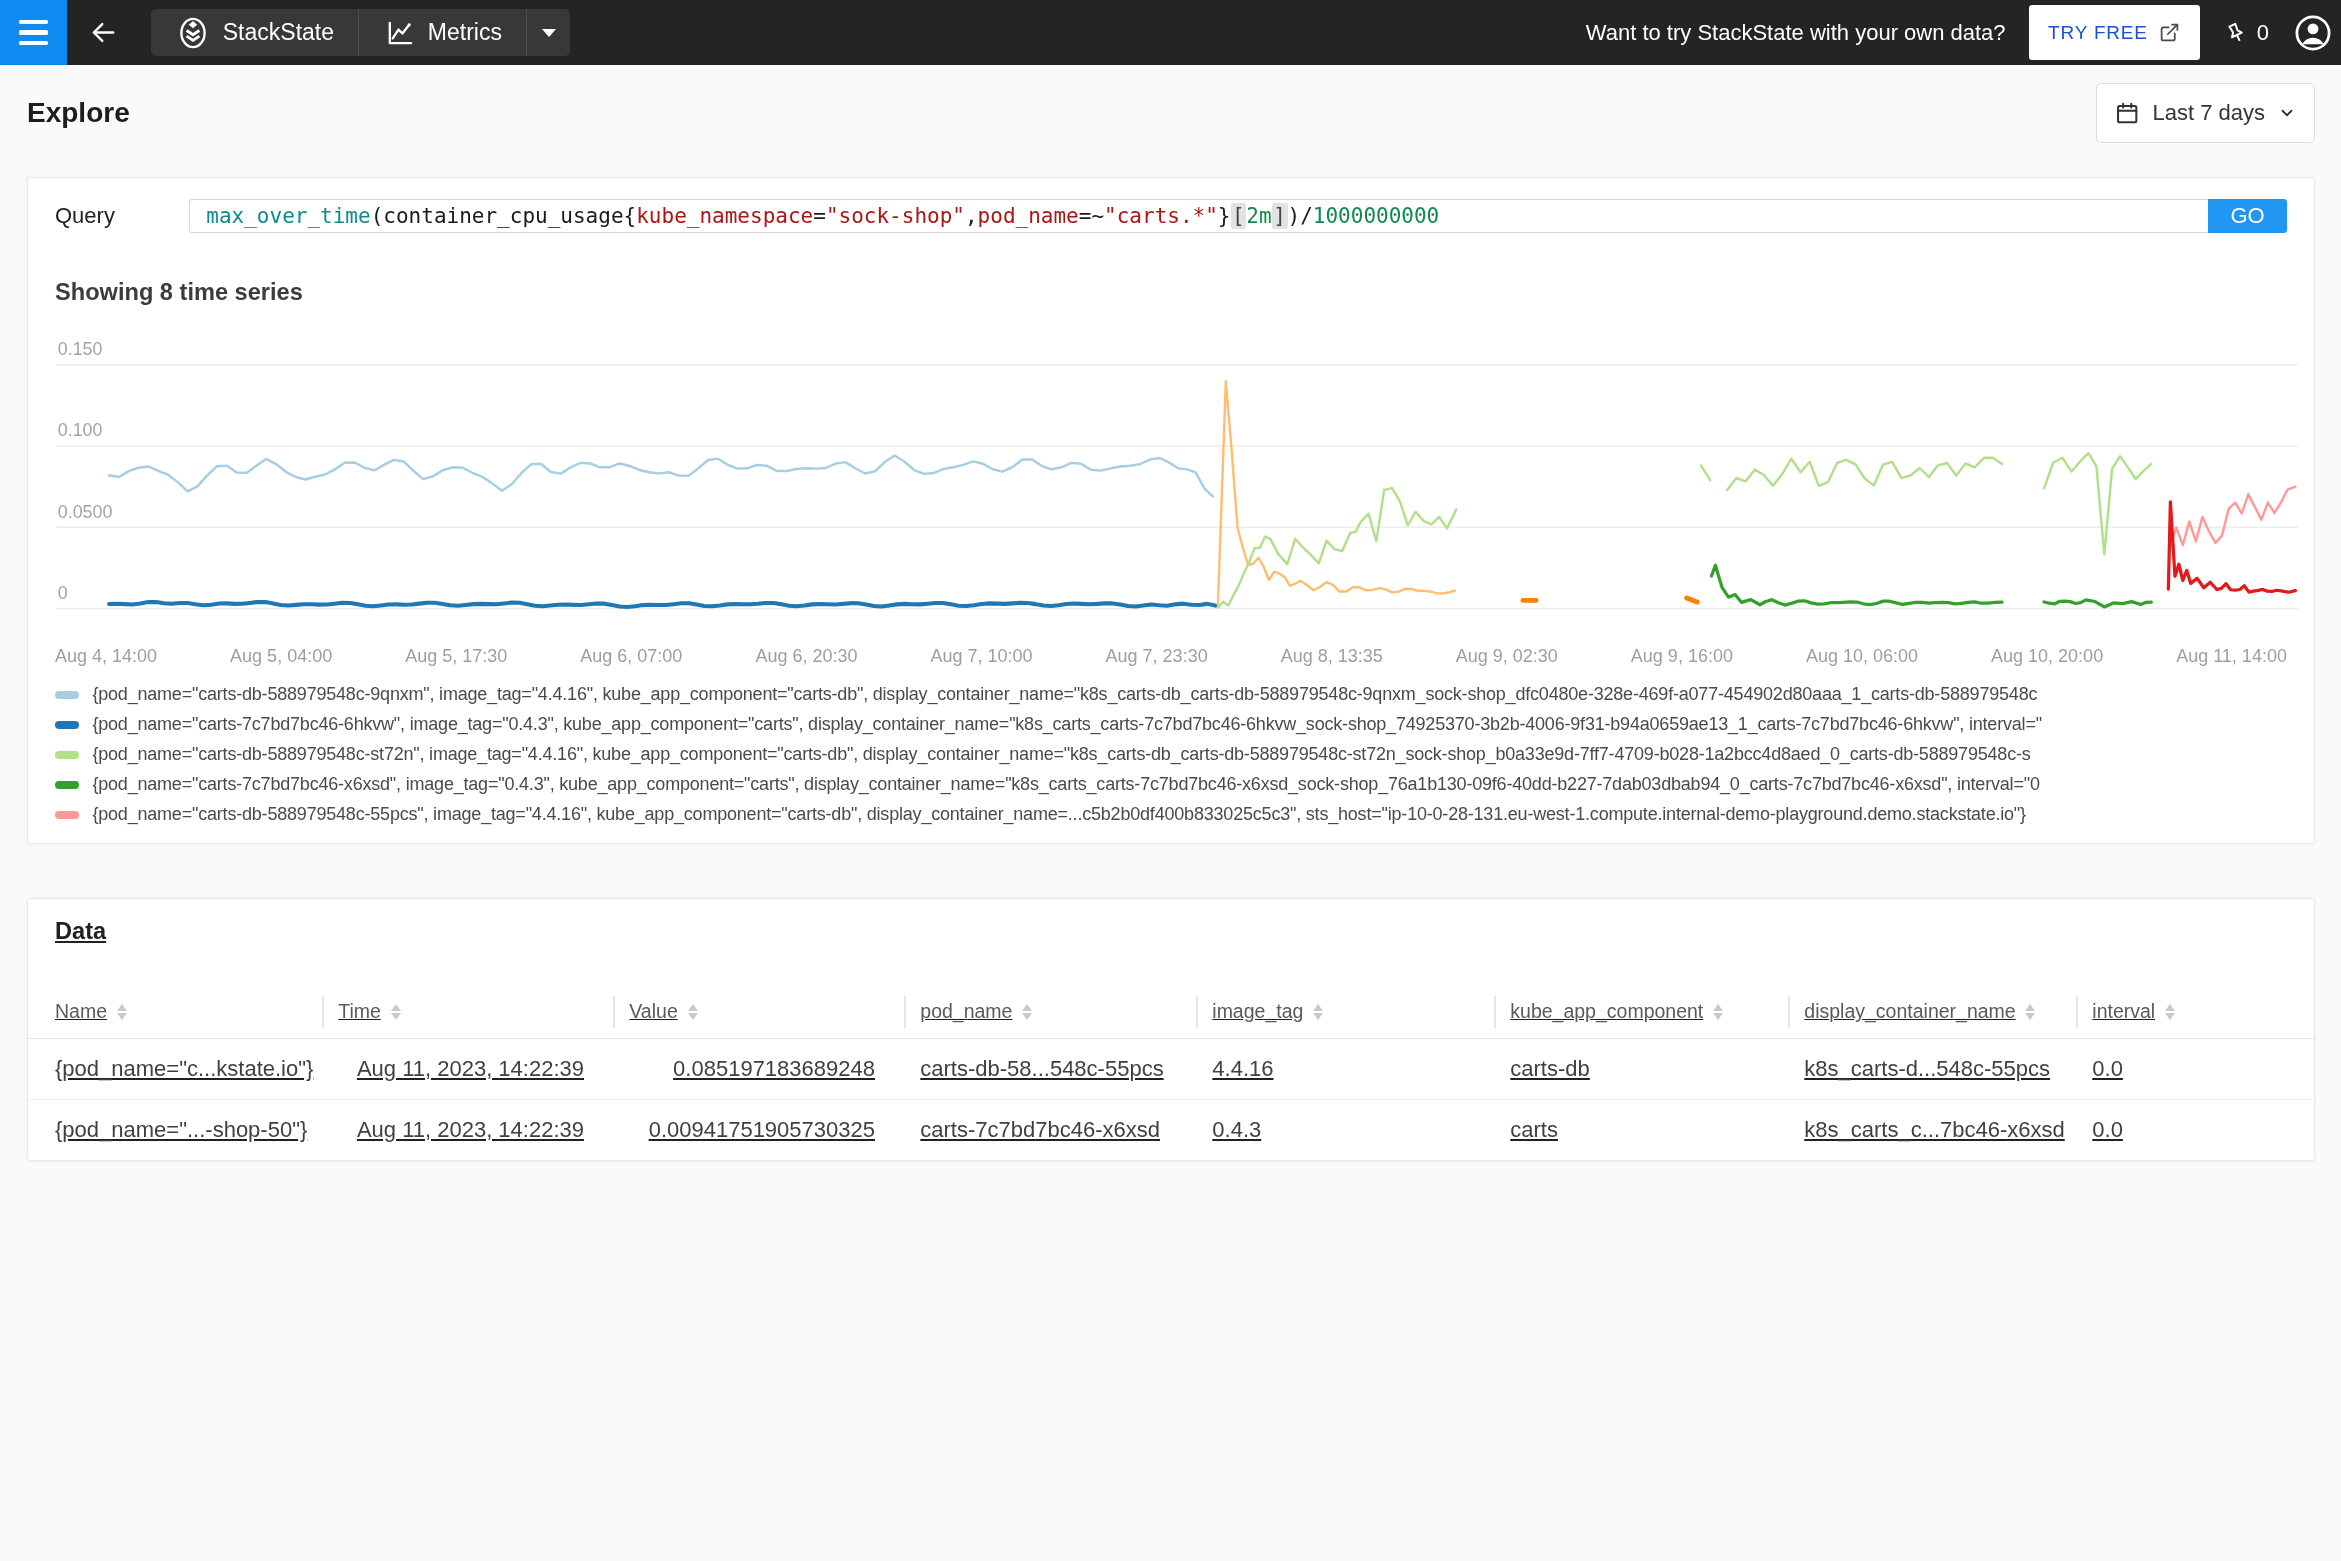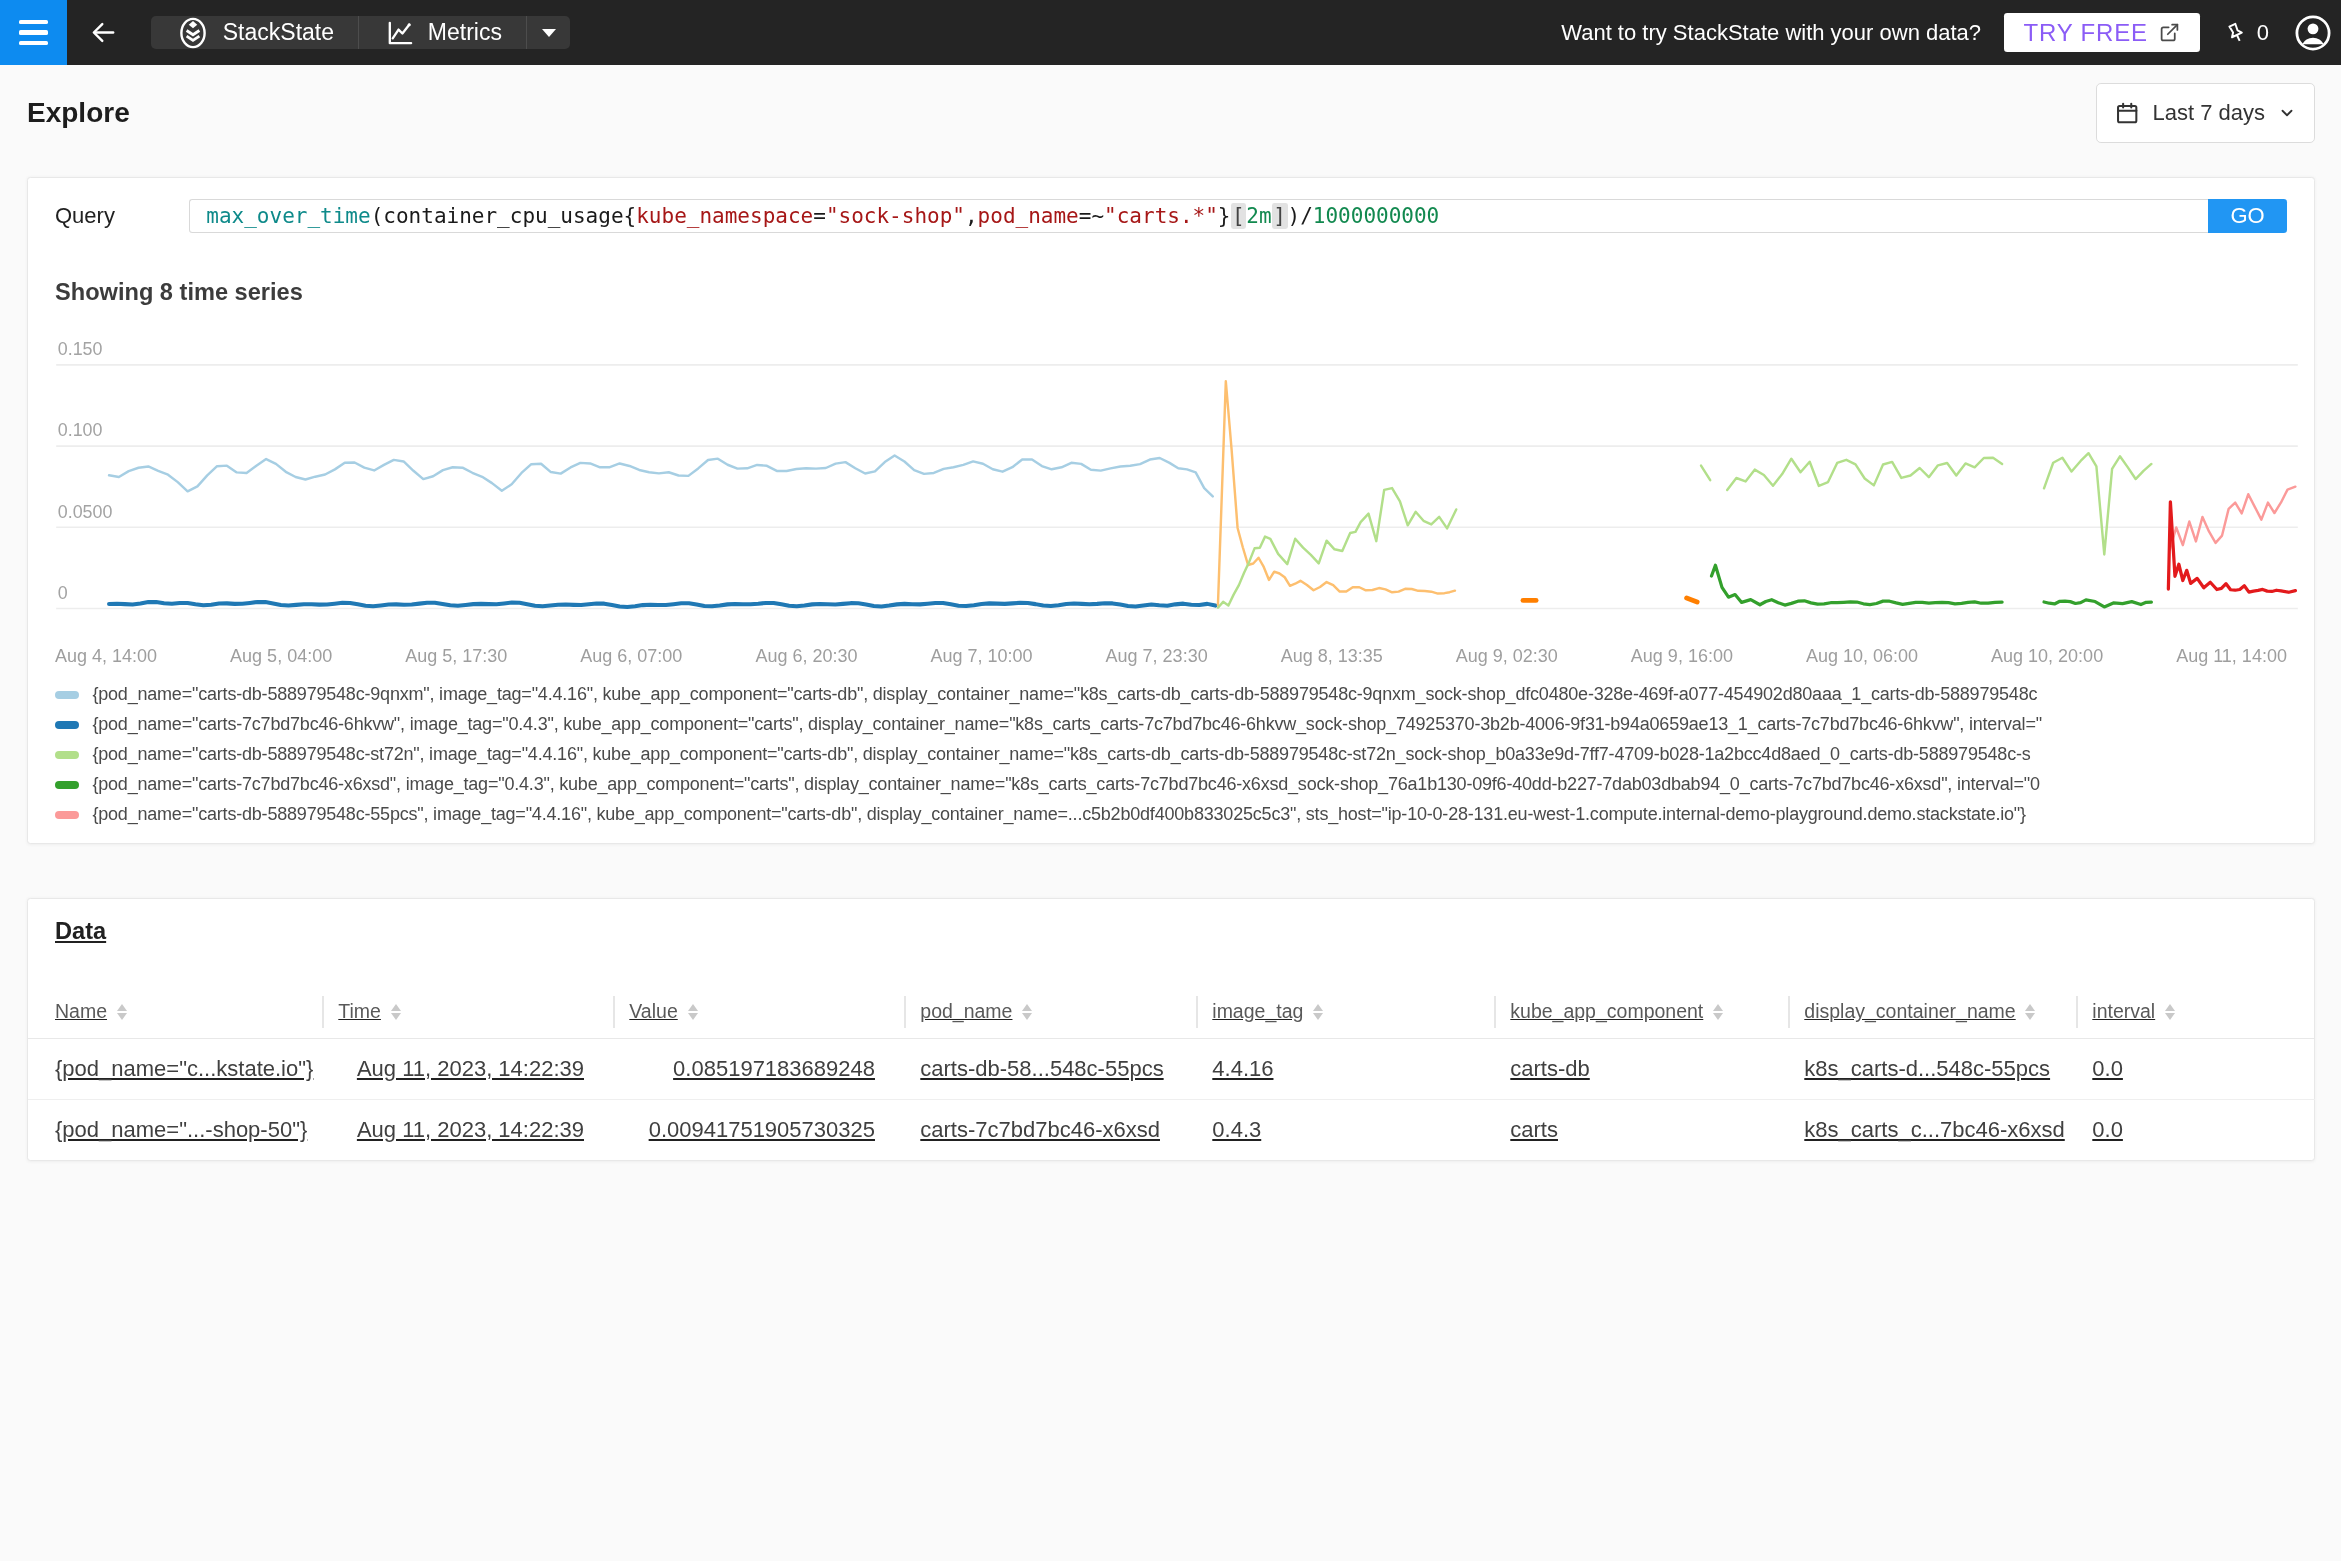--- a/index.html
+++ b/index.html
@@ -5,33 +5,33 @@
   * { margin:0; padding:0; box-sizing:border-box; }
   html,body { width:2342px; height:1561px; overflow:hidden; background:#fafafa;
     font-family:"Liberation Sans", sans-serif; color:#212121; }
 
   
   .navbar { height:65px; background:#242424; display:flex; align-items:center; position:relative; }
   .hamburger { width:67px; height:65px; background:#0d8bf0; display:flex; flex-direction:column;
     justify-content:center; align-items:center; gap:6.5px; cursor:pointer; flex:0 0 auto; }
   .hamburger span { display:block; width:29px; height:4.1px; background:#fff; border-radius:1.6px; }
   .back-btn { width:73px; height:65px; display:flex; align-items:center; justify-content:center; }
-  .tab-group { display:flex; align-items:stretch; height:33px; margin-left:11.4px; }
+  .tab-group { display:flex; align-items:stretch; height:47px; margin-left:11.4px; }
   .tab { display:flex; align-items:center; gap:13px; background:#383838; padding:0 24.4px; color:#fff;
     font-size:23px; }
   .tab:first-child { border-radius:4.9px 0 0 4.9px; }
   .tab + .tab { border-left:0.8px solid #4d4d4d; }
   .caret-box { width:44px; background:#383838; border-left:0.8px solid #4d4d4d; border-radius:0 4.9px 4.9px 0;
     display:flex; align-items:center; justify-content:center; }
   .caret-down { width:0; height:0; border-left:7.3px solid transparent; border-right:7.3px solid transparent;
     border-top:8.1px solid #fff; }
   .nav-right { margin-left:auto; display:flex; align-items:center; padding-right:8px; gap:23px; }
   .promo-text { color:#fff; font-size:22px; }
-  .try-free { background:#fff; border-radius:3.3px; height:39px; padding:0 19.5px; display:flex;
-    align-items:center; gap:11.4px; color:#8b5cf6; font-size:24px; letter-spacing:0.8px; border:none; cursor:pointer; }
+  .try-free { background:#fff; border-radius:3.3px; height:55px; padding:0 19.5px; display:flex;
+    align-items:center; gap:11.4px; color:#1d4ed8; font-size:19px; letter-spacing:0.8px; border:none; cursor:pointer; }
   .pin-wrap { display:flex; align-items:center; gap:8.1px; color:#fff; font-size:22px; }
 
   
   .content { padding:0 27px; }
   .explore-row { margin-top:21px; display:flex; justify-content:space-between; align-items:center; height:54px; }
   .page-title { font-size:28px; font-weight:bold; color:#1d1d1d; }
   .time-filter { background:#fff; border:1.6px solid #dcdcdc; border-radius:4.9px; height:60px;
     display:flex; align-items:center; gap:13px; padding:0 18px; font-size:22px; color:#333; cursor:pointer; }
 
   .card { background:#fff; border:0.8px solid #e8e8e8; border-radius:3.3px; box-shadow:0 0.8px 3.3px rgba(0,0,0,.05); }

